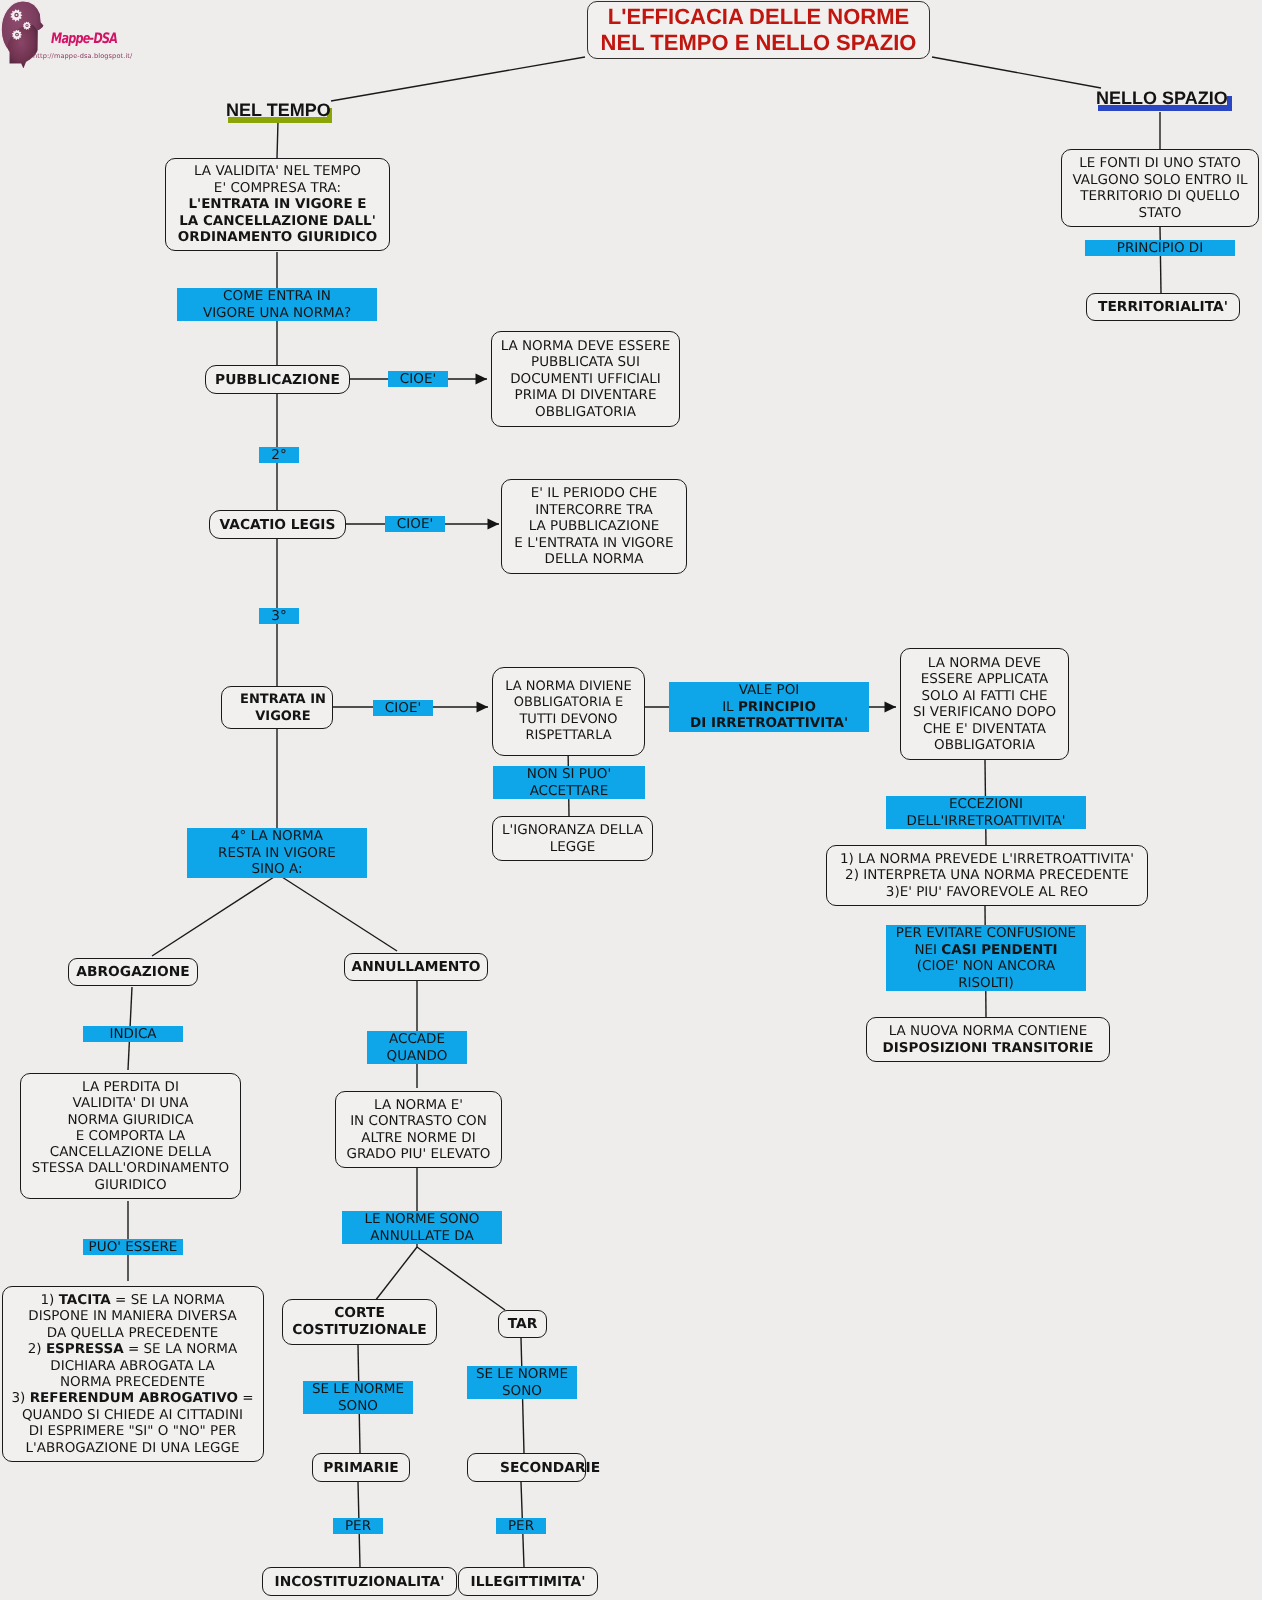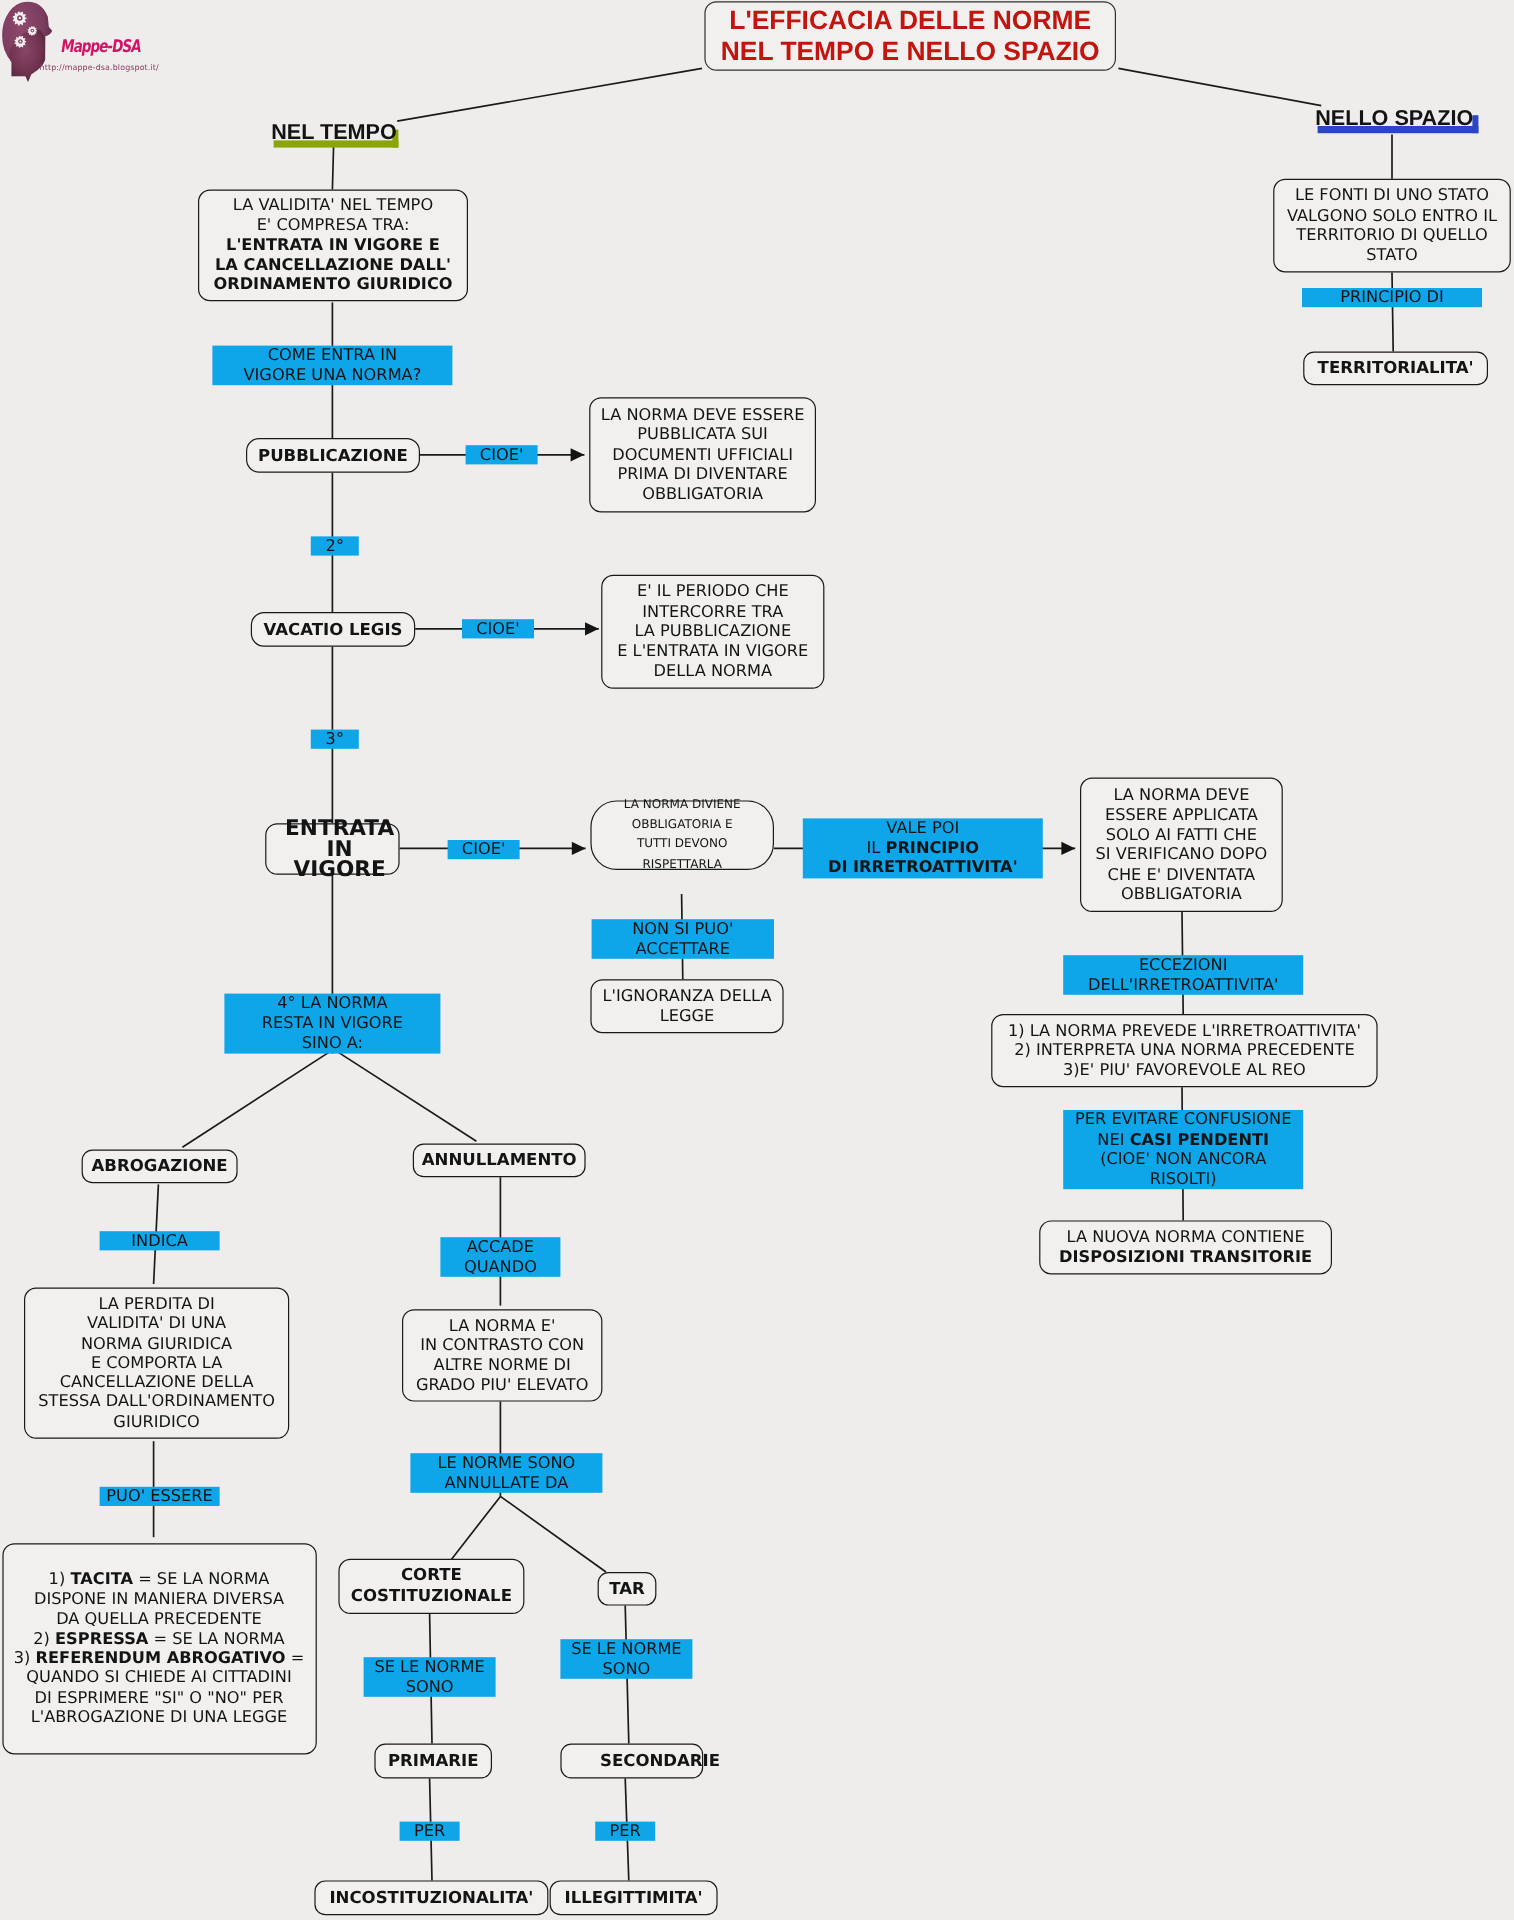--- a/index.html
+++ b/index.html
@@ -178,27 +178,27 @@
   <div class="node" style="left:501px;top:479px;width:186px;height:95px;border-radius:10px;font-size:13.5px;line-height:16.5px;">
     <div class="txt pl">E' IL PERIODO CHE
 INTERCORRE TRA
 LA PUBBLICAZIONE
 E L'ENTRATA IN VIGORE
 DELLA NORMA</div>
   </div>
 
   <div class="lbl" style="left:259px;top:608px;width:40px;font-size:13.5px;">3°</div>
 
-  <div class="node b" style="left:221px;top:686px;width:112px;height:43px;border-radius:10px;font-size:18px;line-height:17px;padding-left:12px;">
+  <div class="node b" style="left:221px;top:686px;width:112px;height:43px;border-radius:10px;font-size:13px;line-height:17px;padding-left:12px;">
     <div class="txt pl">ENTRATA IN
 VIGORE</div>
   </div>
   <div class="lbl" style="left:373px;top:700px;width:60px;font-size:13.5px;">CIOE'</div>
 
-  <div class="node" style="left:492px;top:667px;width:153px;height:58px;border-radius:22px;font-size:10px;line-height:16.5px;">
+  <div class="node" style="left:492px;top:667px;width:153px;height:89px;border-radius:12px;font-size:13px;line-height:16.5px;">
     <div class="txt pl">LA NORMA DIVIENE
 OBBLIGATORIA E
 TUTTI DEVONO
 RISPETTARLA</div>
   </div>
 
   <div class="lbl pl" style="left:493px;top:766px;width:152px;font-size:13.5px;line-height:16.5px;">NON SI PUO'
 ACCETTARE</div>
 
   <div class="node" style="left:492px;top:816px;width:161px;height:45px;border-radius:10px;font-size:13.5px;line-height:16.5px;">
@@ -275,20 +275,22 @@
   </div>
 
   <div class="lbl" style="left:83px;top:1239px;width:100px;font-size:13.5px;">PUO' ESSERE</div>
 
   <div class="node" style="left:1.5px;top:1286px;width:262px;height:176px;border-radius:10px;font-size:13.5px;line-height:16.4px;">
     <div class="txt">
       <div><span>1) </span><span class="b">TACITA</span><span> = SE LA NORMA</span></div>
       <div class="pl">DISPONE IN MANIERA DIVERSA
 DA QUELLA PRECEDENTE</div>
       <div><span>2) </span><span class="b">ESPRESSA</span><span> = SE LA NORMA</span></div>
+      <div class="pl">DICHIARA ABROGATA LA
+NORMA PRECEDENTE</div>
       <div><span>3) </span><span class="b">REFERENDUM ABROGATIVO</span><span> =</span></div>
       <div class="pl">QUANDO SI CHIEDE AI CITTADINI
 DI ESPRIMERE "SI" O "NO" PER
 L'ABROGAZIONE DI UNA LEGGE</div>
     </div>
   </div>
 
   <div class="node b" style="left:344px;top:953px;width:144px;height:28px;border-radius:9px;font-size:13.8px;">
     <div class="txt pl">ANNULLAMENTO</div>
   </div>

